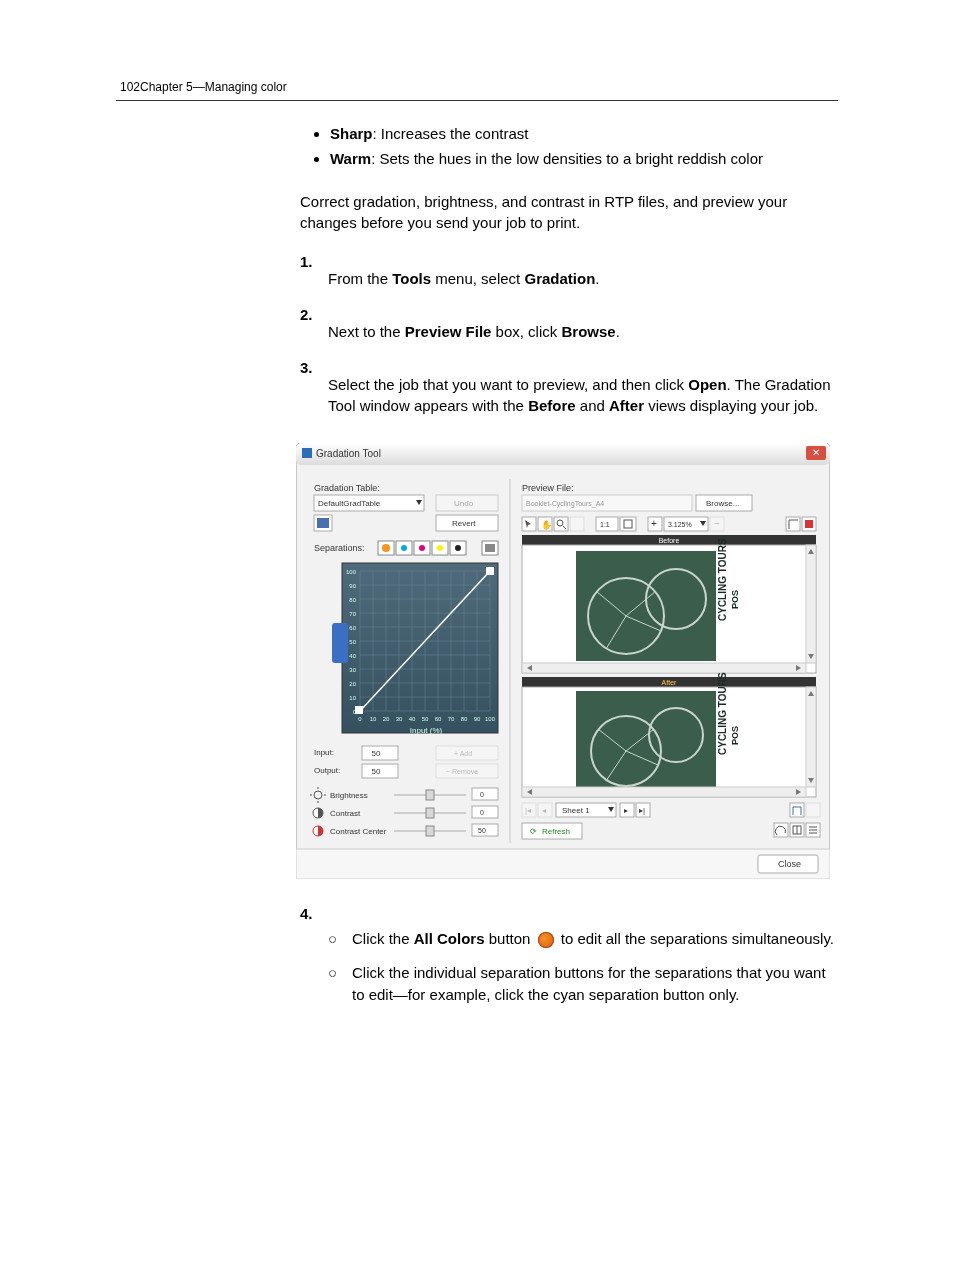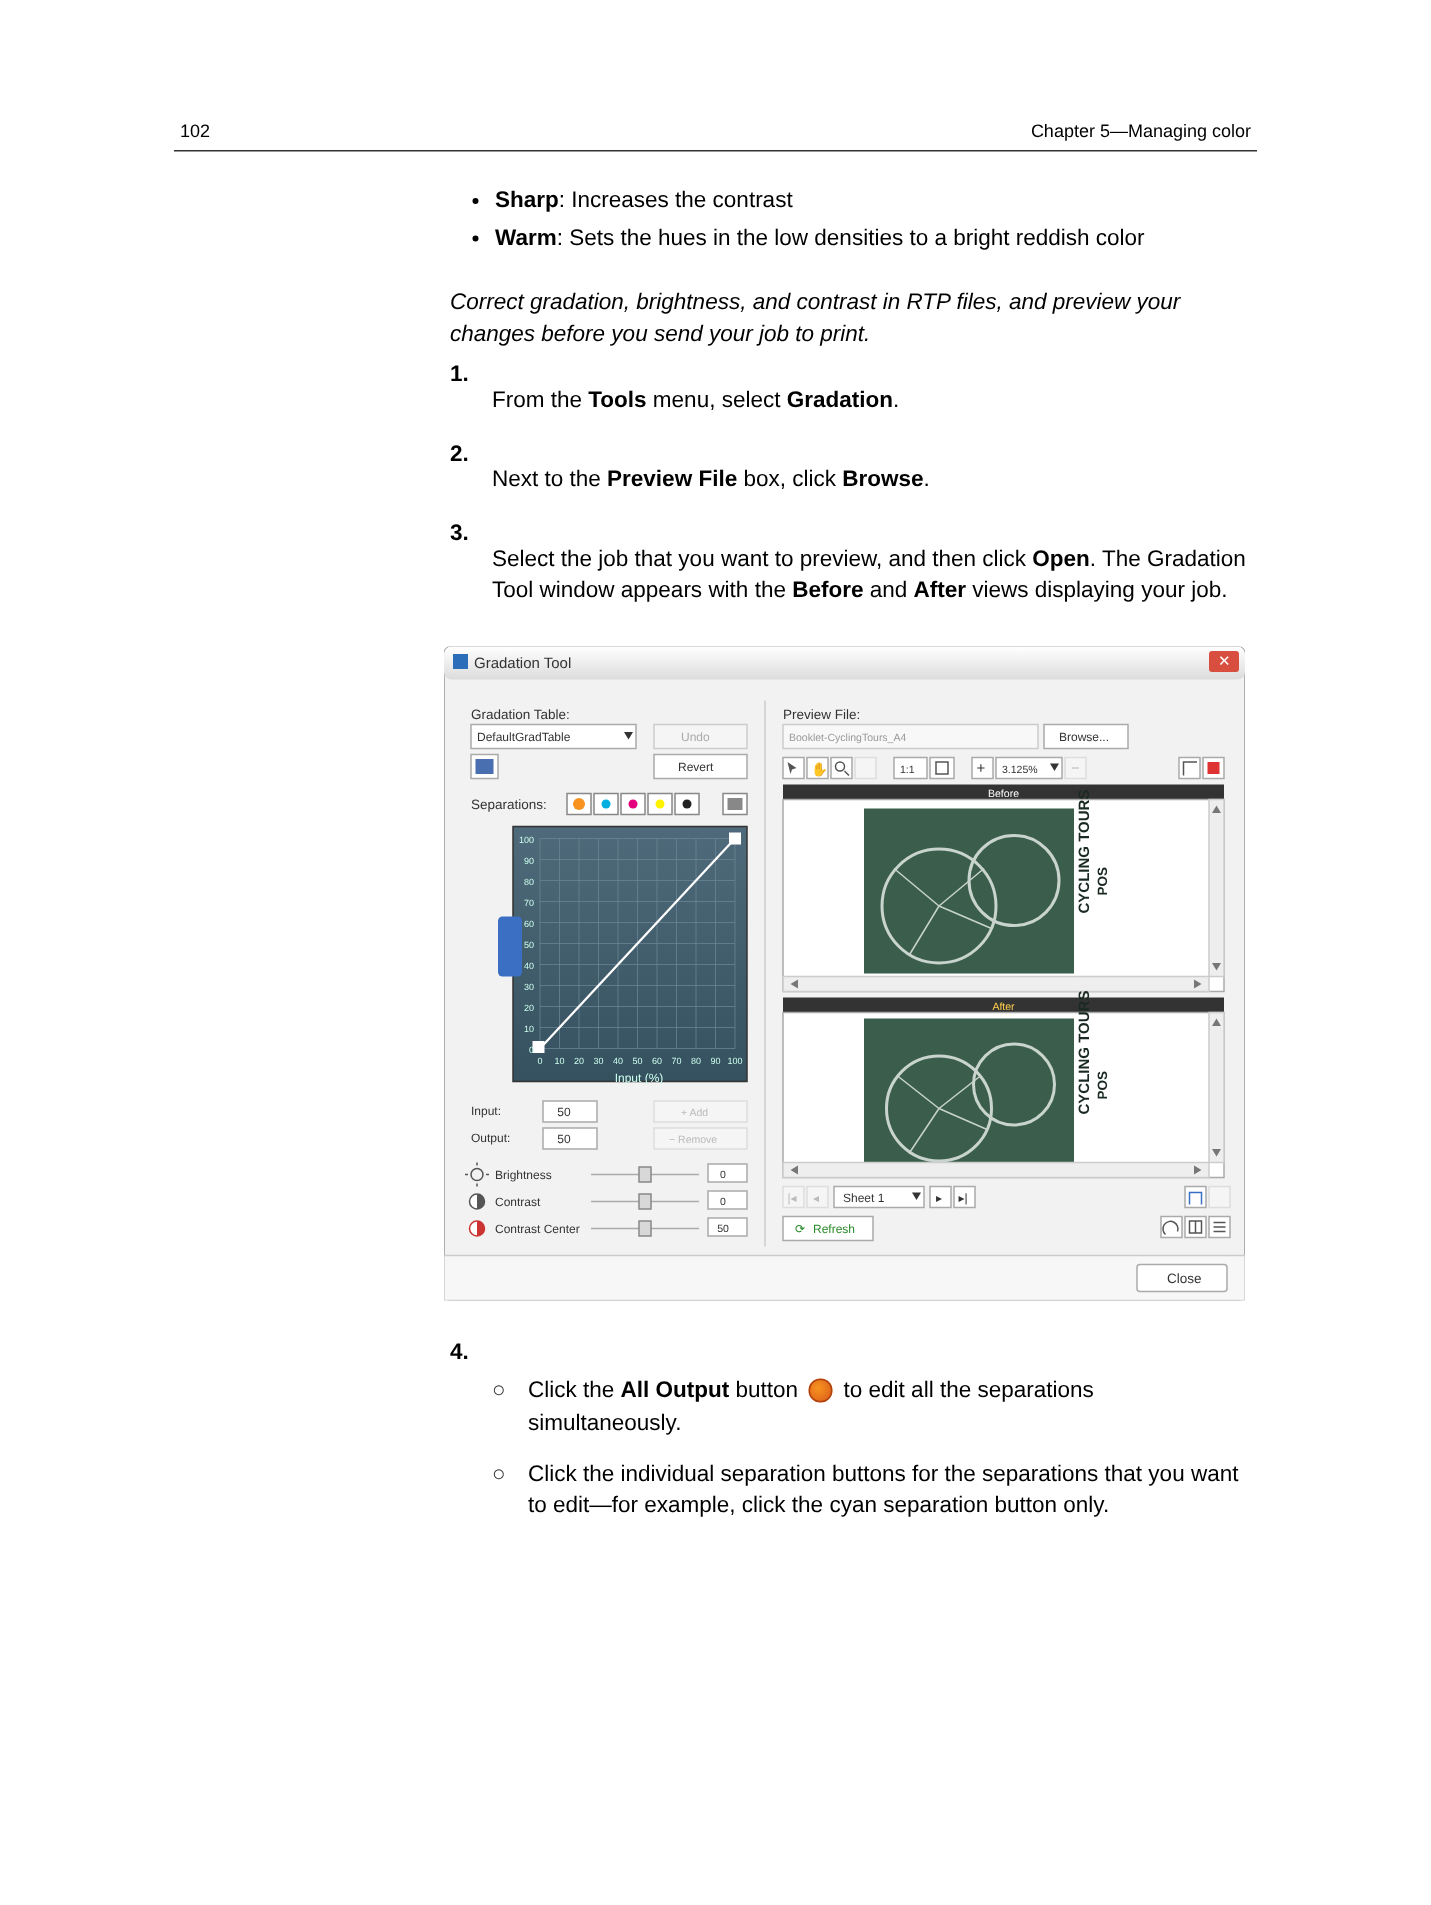--- a/index.html
+++ b/index.html
@@ -1,23 +1,23 @@
 <!DOCTYPE html>
 <html><head>
 <meta charset="utf-8">
 <style>
   * { box-sizing: border-box; margin: 0; padding: 0; }
   body { font-family: Arial, Helvetica, sans-serif; width: 954px; height: 1270px; background: #fff; color: #000; font-size: 15px; position: relative; }
-  .header-row { display: flex; justify-content: space-between; padding: 80px 120px 4px 120px; font-size: 12px; }
+  .header-row { display: flex; justify-content: flex-start; padding: 80px 120px 4px 120px; font-size: 12px; }
   .header-rule { margin: 2px 116px 0 116px; border: none; border-top: 1px solid #333; }
   .content { padding: 24px 120px 0 300px; }
   .bullet-list { margin: 0 0 24px 30px; }
   .bullet-list li { margin-bottom: 8px; list-style: disc; }
   .section-title { font-family: Arial, Helvetica, sans-serif; font-size: 28px; font-weight: 400; margin-left: -200px; margin-bottom: 20px; }
-  .intro { margin-bottom: 6px; line-height: 1.4; font-style: italic; }
+  .intro { margin-bottom: 18px; line-height: 1.4; }
   .ol { list-style: none; }
   .ol > li { display: flex; margin-bottom: 14px; line-height: 1.45; }
   .ol .num { font-weight: bold; width: 28px; flex-shrink: 0; }
   .ol .body { flex: 1; margin-top: 17px; }
   .sub-list { list-style: none; margin-top: 8px; }
   .sub-list li { display: flex; margin-bottom: 12px; line-height: 1.45; }
   .sub-list .bullet { width: 24px; text-align: left; flex-shrink: 0; color: #333; }
   .sub-list .txt { flex: 1; }
   .img-wrap { margin: 26px 0 24px -4px; }
   .screenshot { display: block; }
@@ -361,21 +361,21 @@
   </div>
 
   <ol class="ol">
     <li>
       <span class="num">4.</span>
       <span class="body">
         <ul class="sub-list">
           <li>
             <span class="bullet">○</span>
             <span class="txt">
-              <span>Click the </span><b>All Output</b><span> button </span><span class="icon-circle"></span><span> to edit all the separations simultaneously.</span>
+              <span>Click the </span><b>All Colors</b><span> button </span><span class="icon-circle"></span><span> to edit all the separations simultaneously.</span>
             </span>
           </li>
           <li>
             <span class="bullet">○</span>
             <span class="txt">Click the individual separation buttons for the separations that you want to edit—for example, click the cyan separation button only.</span>
           </li>
         </ul>
       </span>
     </li>
   </ol>

